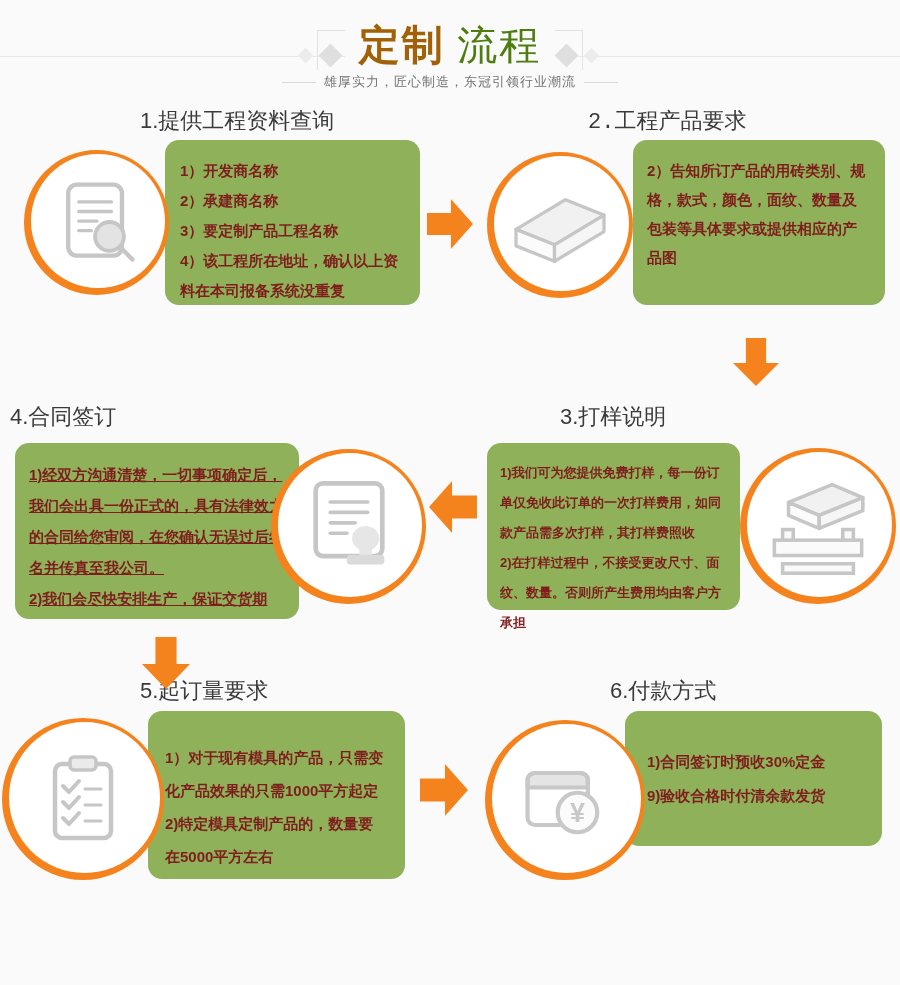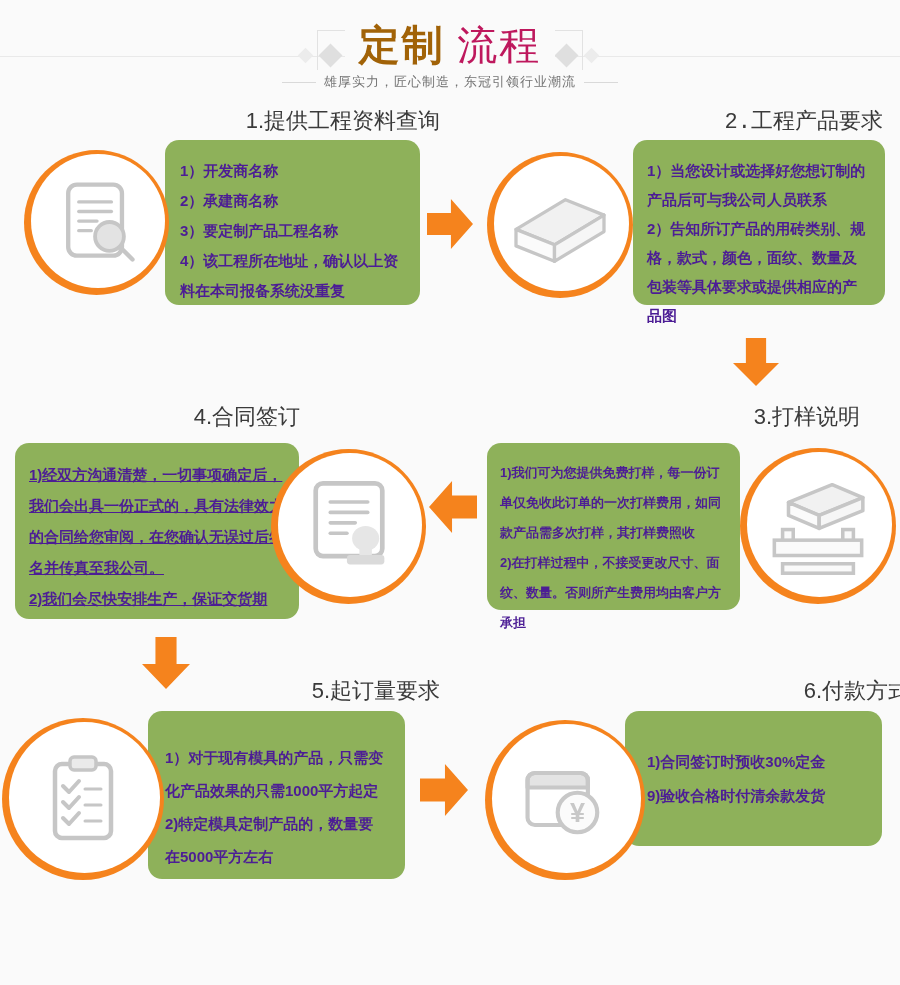--- a/index.html
+++ b/index.html
@@ -6,30 +6,30 @@
   body{
     width:900px;height:985px;background:#FAFAFA;position:relative;overflow:hidden;
     font-family:"Liberation Sans","DejaVu Sans",sans-serif;
   }
   
   .hdr-line{position:absolute;left:0;top:56px;width:900px;border-top:1px solid #E9E9E9;}
   .title-frame{position:absolute;left:317px;top:30px;width:264px;height:42px;border:1px solid #E2E2E2;}
   .main-title{position:absolute;left:0;top:20px;width:900px;text-align:center;}
   .main-title .inner{display:inline-block;background:#FAFAFA;padding:0 14px;line-height:50px;white-space:nowrap;}
   .t-bold{font-size:41px;font-weight:bold;color:#a16207;letter-spacing:2px;}
-  .t-light{font-size:40px;font-weight:400;color:#be185d;letter-spacing:2px;margin-left:8px;}
+  .t-light{font-size:40px;font-weight:400;color:#4d7c0f;letter-spacing:2px;margin-left:8px;}
   .sub-title{position:absolute;left:0;top:70px;width:900px;text-align:center;}
   .sub-title .inner{display:inline-block;background:#FAFAFA;padding:0 10px;font-size:13px;color:#737373;line-height:24px;letter-spacing:1px;}
   .dash{display:inline-block;width:34px;height:0;border-top:1px solid #D9D9D9;vertical-align:middle;margin:0 8px;}
   .diamond{position:absolute;background:#E4E4E4;transform:rotate(45deg);}
   .d-sm{width:11px;height:11px;background:#ECECEC;}
   .d-lg{width:17px;height:17px;background:#DFDFDF;}
   
-  .step-title{position:absolute;font-size:22px;color:#3A3A3A;text-align:right;font-weight:400;}
-  .gbox{position:absolute;background:#8EB15A;border-radius:14px;color:#4c1d95;font-weight:bold;}
+  .step-title{position:absolute;font-size:22px;color:#3A3A3A;text-align:left;font-weight:400;}
+  .gbox{position:absolute;background:#8EB15A;border-radius:14px;color:#7f1d1d;font-weight:bold;}
   .gbox p{margin:0;}
   .box1{left:165px;top:140px;width:255px;height:165px;padding:16px 15px 0;box-sizing:border-box;font-size:15px;line-height:30px;}
   .box2{left:633px;top:140px;width:252px;height:165px;padding:16px 14px 0;box-sizing:border-box;font-size:15px;line-height:29px;}
   .box3{left:487px;top:443px;width:253px;height:167px;padding:15px 13px 0;box-sizing:border-box;font-size:13px;line-height:30px;}
   .box4{left:15px;top:443px;width:284px;height:176px;padding:16px 14px 0;box-sizing:border-box;font-size:15px;line-height:31px;text-decoration:underline;}
   .box5{left:148px;top:711px;width:257px;height:168px;padding:30px 17px 0;box-sizing:border-box;font-size:15px;line-height:33px;}
   .box6{left:625px;top:711px;width:257px;height:135px;padding:0 0 0 22px;box-sizing:border-box;font-size:15px;line-height:34px;display:flex;flex-direction:column;justify-content:center;}
   
   .circle{position:absolute;border-radius:50%;background:#F5831D;z-index:5;}
   .circle::before{content:'';position:absolute;top:4px;right:4px;bottom:7px;left:7px;background:#FFFFFF;border-radius:50%;}
@@ -89,21 +89,20 @@
     <line class="icn" x1="31" y1="48" x2="50" y2="48" stroke-width="3.5"></line>
     <line class="icn" x1="31" y1="58" x2="44" y2="58" stroke-width="3.5"></line>
     <circle cx="63" cy="64" r="15" fill="#E3E3E3" stroke="#C6C6C6" stroke-width="4"></circle>
     <line class="icn" x1="74" y1="75" x2="87" y2="88" stroke-width="4.5"></line>
   </svg>
 </div>
 <div class="arrow ar a1"></div>
 
 <div class="step-title" style="left:588px;top:106px;width:295px;font-family:Liberation Mono, monospace;">2.工程产品要求</div>
 <div class="gbox box2">
-  <p>1）当您设计或选择好您想订制的产品后可与我公司人员联系</p>
   <p>2）告知所订产品的用砖类别、规格，款式，颜色，面纹、数量及包装等具体要求或提供相应的产品图</p>
 </div>
 <div class="circle c2">
   <svg width="110" height="110" viewBox="0 0 100 100">
     <polygon points="10,54 55,27 90,41 45,68" fill="#F1F1F1" stroke="#C6C6C6" stroke-width="3" stroke-linejoin="round"></polygon>
     <polygon points="10,54 45,68 45,83 10,69" fill="#FBFBFB" stroke="#C6C6C6" stroke-width="3" stroke-linejoin="round"></polygon>
     <polygon points="45,68 90,41 90,56 45,83" fill="#F6F6F6" stroke="#C6C6C6" stroke-width="3" stroke-linejoin="round"></polygon>
   </svg>
 </div>
 <div class="arrow ad a2"></div>

